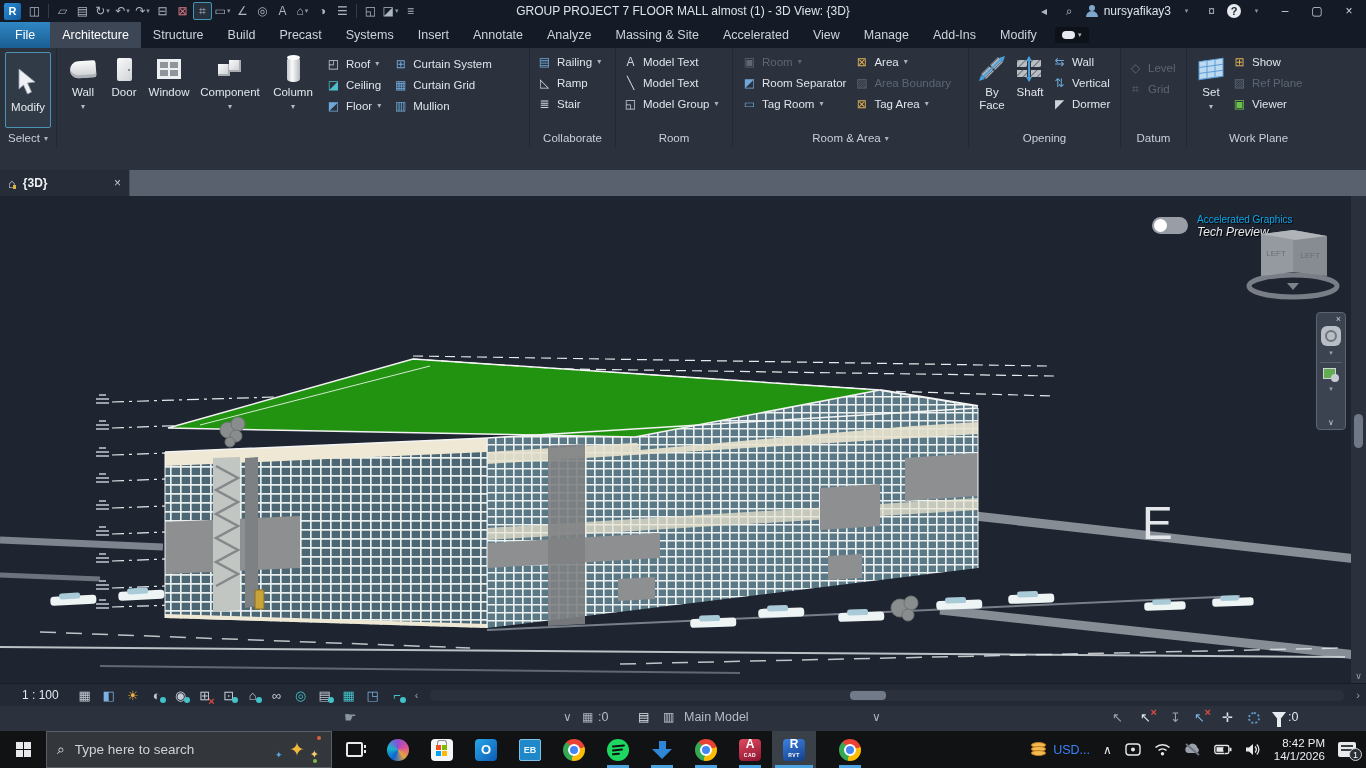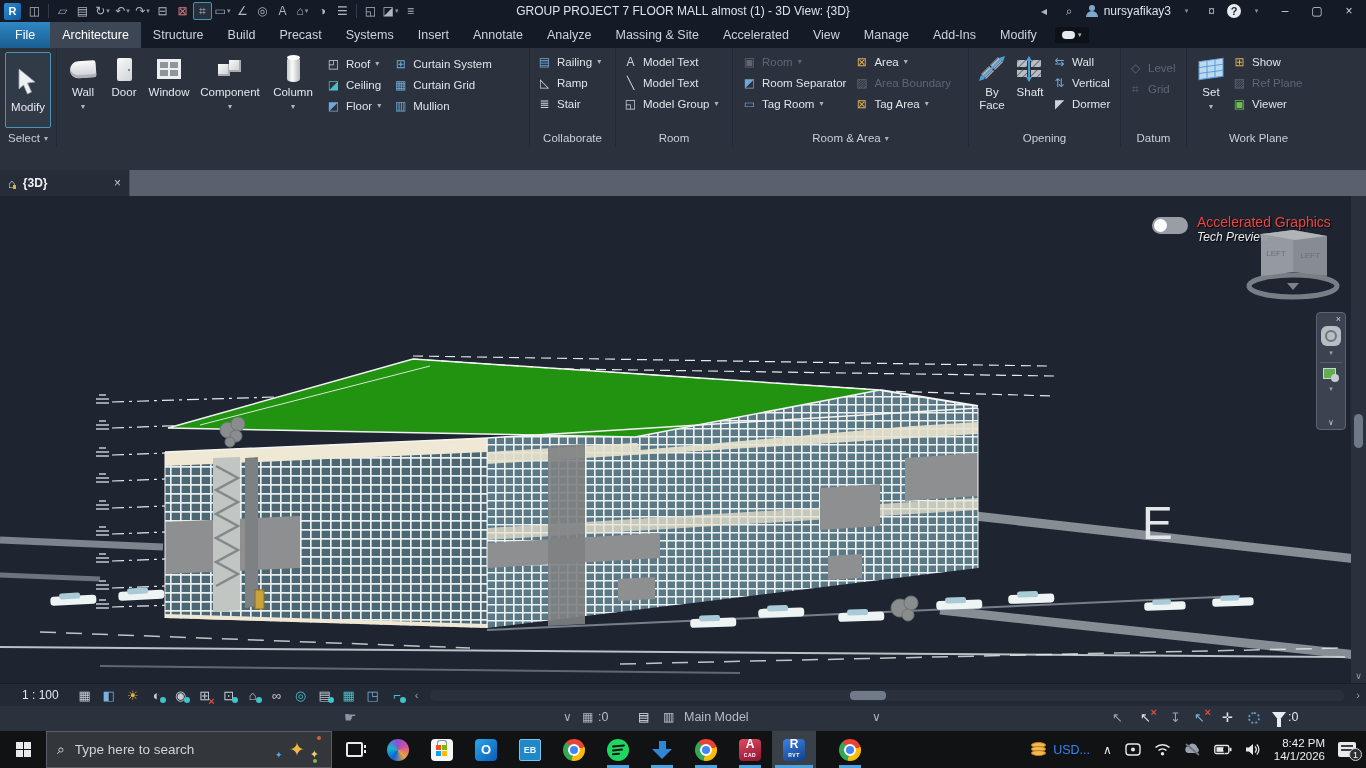--- a/index.html
+++ b/index.html
@@ -81,21 +81,21 @@
   #viewtab .vlabel{color:#f0f2f5;font-size:12px;font-weight:bold;flex:1}
   #viewtab .vclose{color:#c3c9d1;font-size:12px}
   
   #canvas{position:absolute;top:196px;left:0;right:0;height:487px;background:#1e2531;overflow:hidden;z-index:10}
   #eletter{position:absolute;left:1142px;top:300px;color:#e3e7ea;font-size:46px;font-weight:300;
     font-family:"Liberation Sans",sans-serif;letter-spacing:1px}
   
   #accel{position:absolute;left:1152px;top:18px;display:flex;gap:9px;align-items:flex-start}
   .tgl{width:36px;height:17px;border-radius:9px;background:#999ea6;position:relative;margin-top:3px}
   .tgl::after{content:'';position:absolute;left:2px;top:2px;width:13px;height:13px;border-radius:50%;background:#fff}
-  #accel .t1{color:#ef4444;font-size:14px;text-shadow:1px 1px 1px #000}
+  #accel .t1{color:#0ea5e9;font-size:10px;text-shadow:1px 1px 1px #000}
   #accel .t2{color:#e8eaec;font-size:12px;font-style:italic;text-shadow:1px 1px 1px #000}
   
   #navbar{position:absolute;left:1316px;top:116px;width:30px;height:118px;background:#3b4350;
     border:1px solid #5b6473;border-radius:4px;display:flex;flex-direction:column;align-items:center;padding:2px 0}
   #navbar .nx{align-self:flex-end;margin-right:4px;color:#c4cad2;font-size:9px;line-height:9px}
   .wheel{width:20px;height:20px;border-radius:6px;background:#b9bec5;margin-top:2px;position:relative}
   .wheel::after{content:'';position:absolute;inset:4px;border:2px solid #6f7580;border-radius:50%}
   .ncv{color:#9aa1ab;font-size:7px;margin:3px 0}
   .ndiv{width:22px;height:1px;background:#555e6c;margin:2px 0}
   .zoomic{width:16px;height:14px;position:relative;margin-top:3px}

